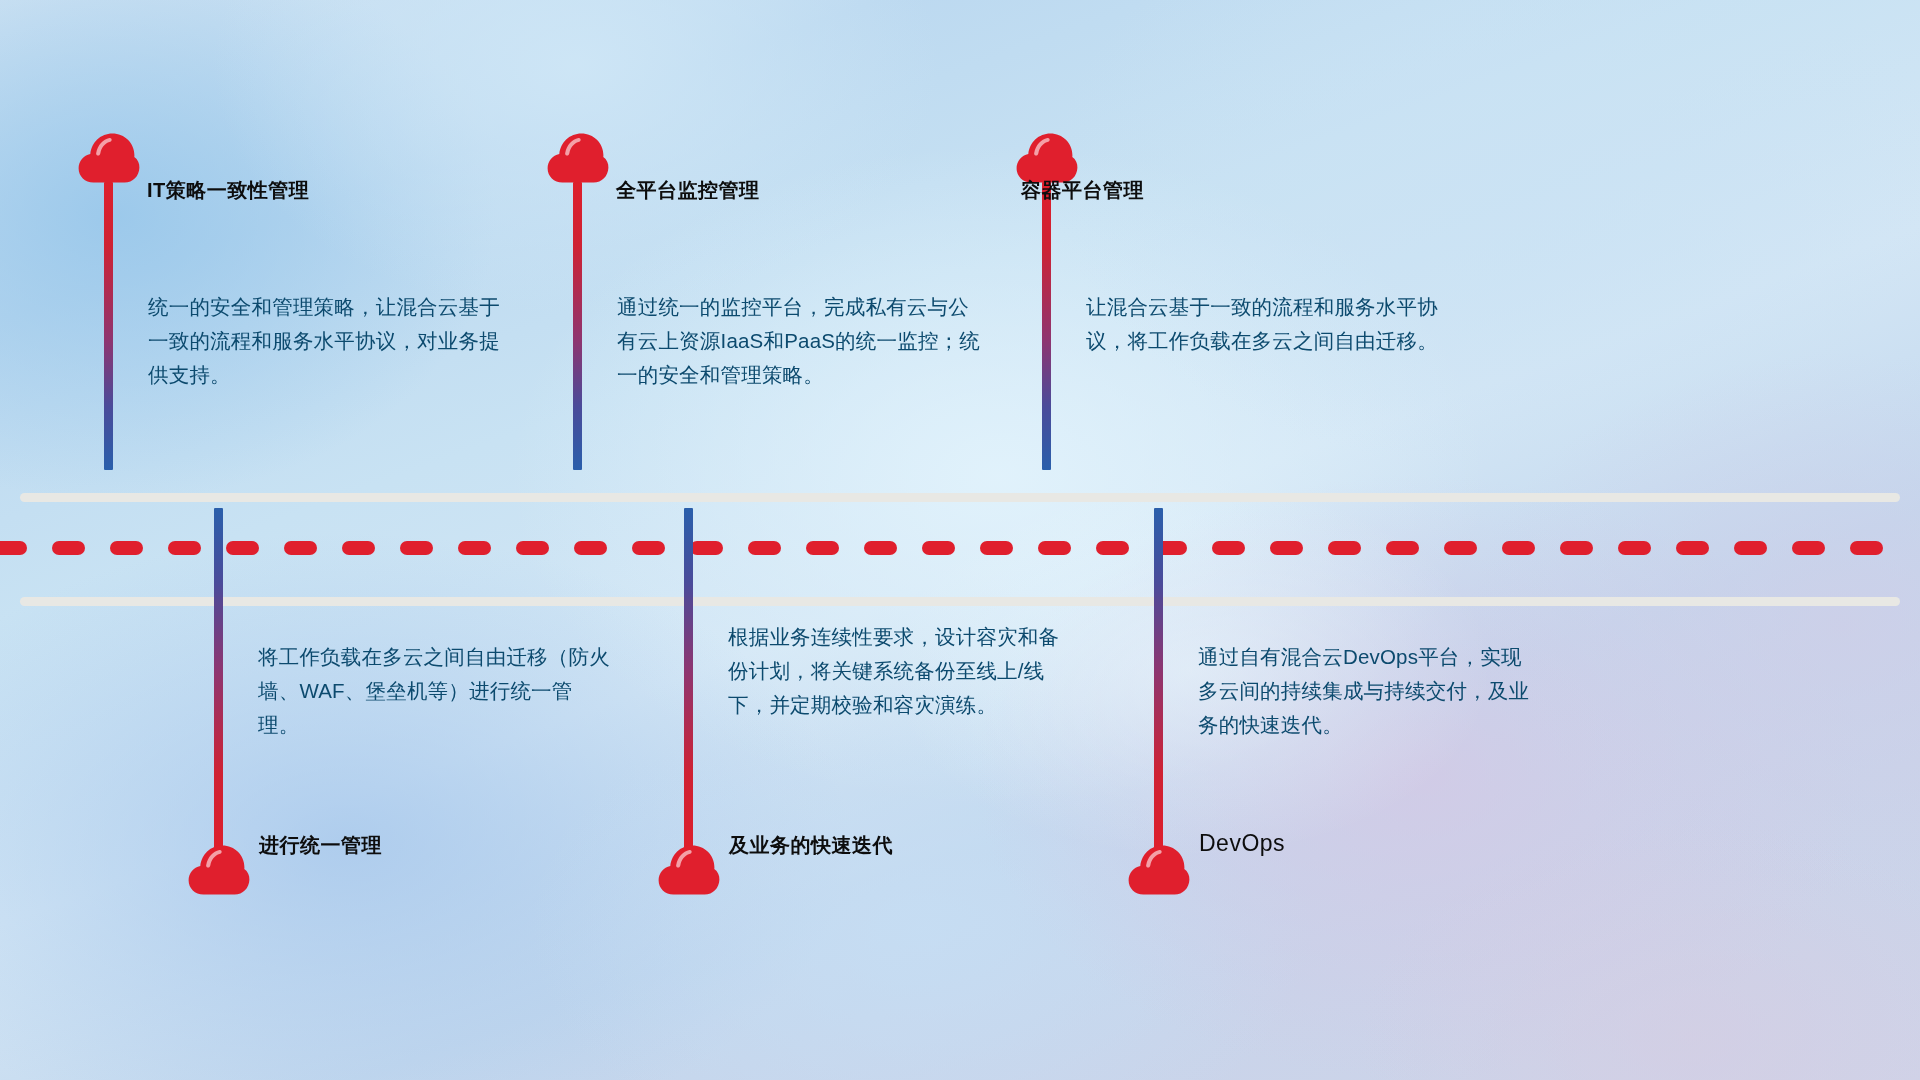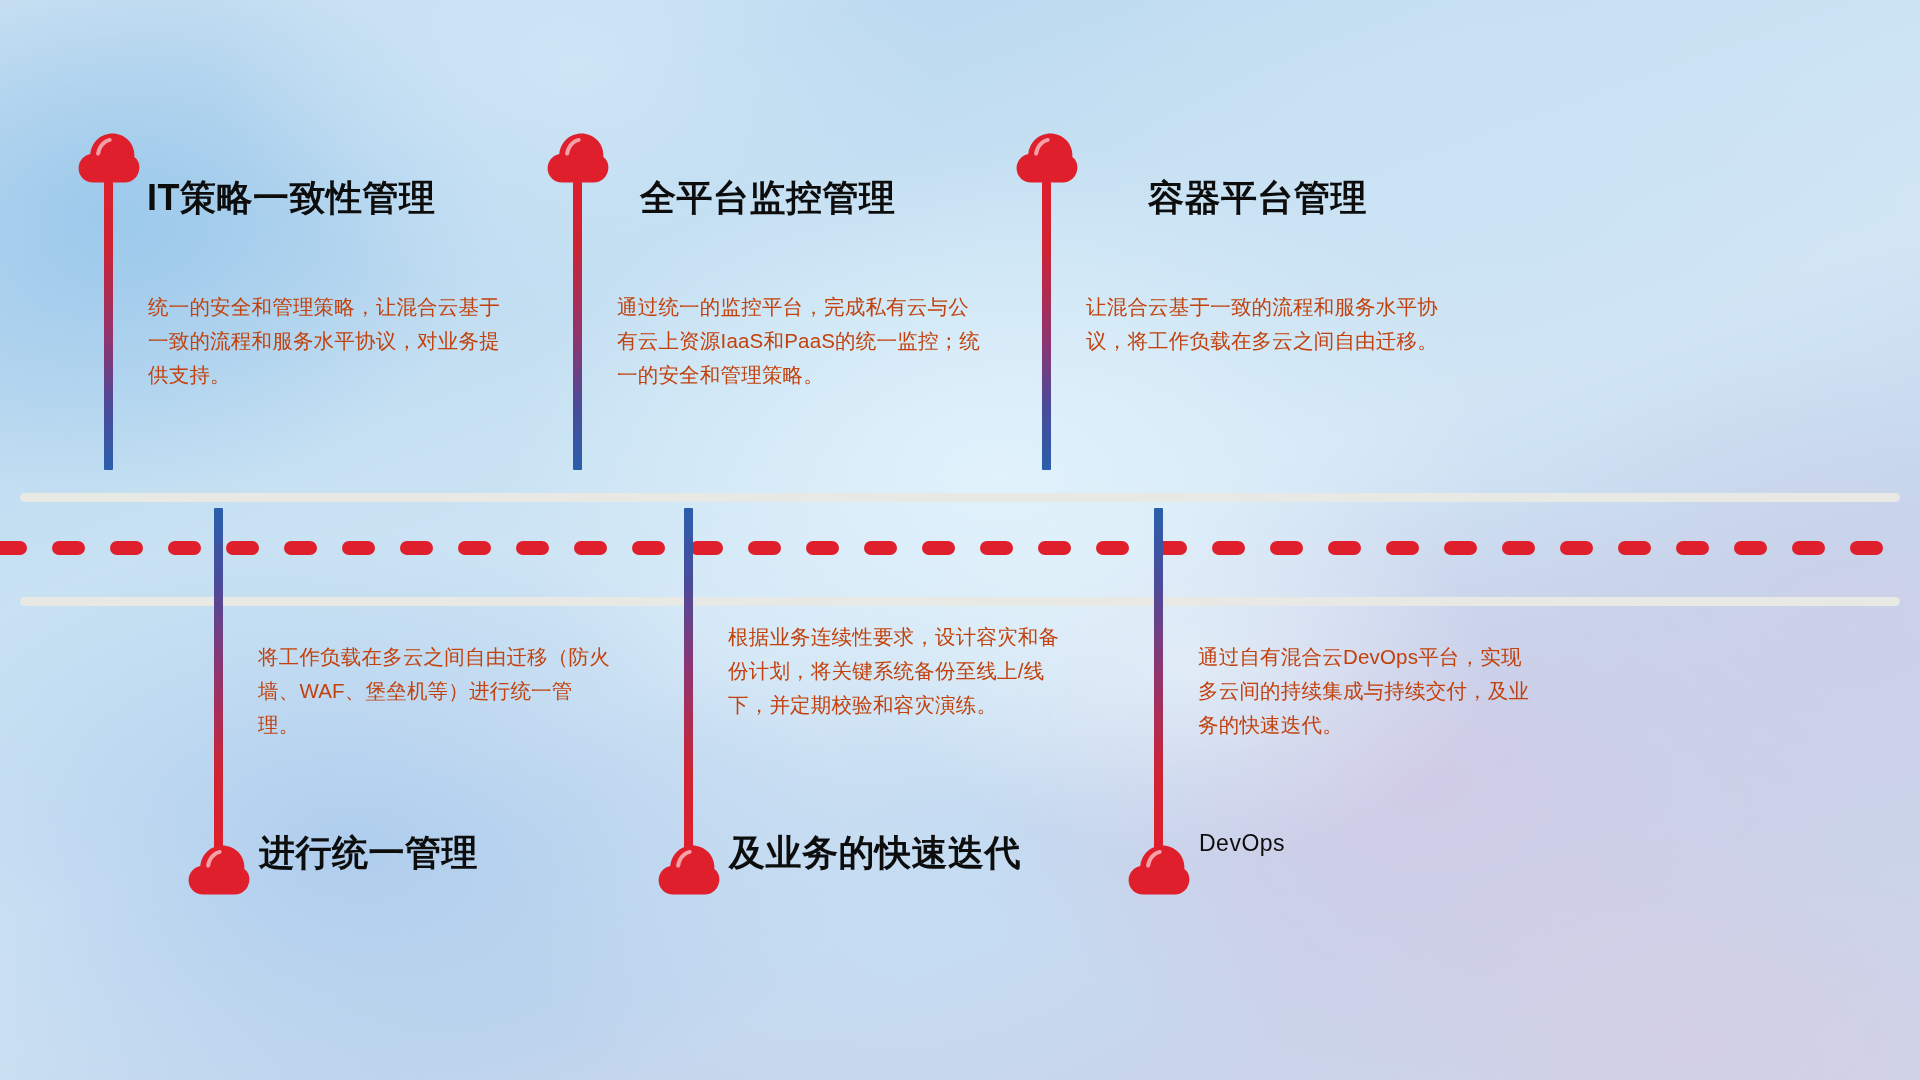--- a/index.html
+++ b/index.html
@@ -82,34 +82,34 @@
   }
 
   .cloud-icon {
     position: absolute;
     width: 62px;
     height: 50px;
   }
 
   .col-title {
     position: absolute;
-    font-size: 36px;
+    font-size: 20px;
     font-weight: 700;
     color: #0d0d0d;
     letter-spacing: 0.5px;
     white-space: nowrap;
     line-height: 1;
   }
   .col-title.latin { font-weight: 400; font-size: 23px; }
 
   .col-body {
     position: absolute;
     font-size: 20.5px;
     line-height: 34px;
-    color: #c2410c;
+    color: #0c4a6e;
     width: 360px;
     letter-spacing: 0.2px;
   }
 
   
   .rail {
     position: absolute;
     left: 20px;
     width: 1880px;
     height: 9px;
@@ -161,31 +161,31 @@
     <div class="col-title" style="left:147px; top:180px;">IT策略一致性管理</div>
     <div class="col-body" style="left:148px; top:290px; width:352px;">统一的安全和管理策略，让混合云基于一致的流程和服务水平协议，对业务提供支持。</div>
   </div>
 
   <div class="column">
     <svg class="cloud-icon" viewBox="0 0 62 50" style="left:547px; top:133px;">
       <path fill="#e01f2d" d="M46.6,49.6 L15.4,49.6 C7.0,49.6 0.6,43.3 0.6,35.2 C0.6,28.0 5.6,22.1 12.3,20.9 C13.5,9.1 22.9,0.4 34.3,0.4 C46.6,0.4 56.4,10.0 56.4,22.0 C56.4,22.7 56.4,23.4 56.3,24.1 C59.8,26.5 61.6,30.5 61.4,34.8 C61.1,43.2 54.8,49.6 46.6,49.6 Z"></path>
       <path fill="#f4a0a7" d="M18.2,20.0 C19.7,11.9 25.0,6.3 31.4,5.0 C33.0,4.7 34.0,5.9 33.6,7.3 C33.3,8.3 32.5,8.8 31.5,9.1 C26.9,10.4 23.4,14.6 22.3,20.6 C22.0,22.2 20.8,22.9 19.6,22.5 C18.5,22.2 17.9,21.3 18.2,20.0 Z"></path>
     </svg>
     <div class="stem down" style="left:573px; top:182px; height:288px;"></div>
-    <div class="col-title" style="left:616px; top:180px;margin-left:24px;">全平台监控管理</div>
+    <div class="col-title" style="left:616px; top:180px;">全平台监控管理</div>
     <div class="col-body" style="left:617px; top:290px; width:368px;">通过统一的监控平台，完成私有云与公有云上资源IaaS和PaaS的统一监控；统一的安全和管理策略。</div>
   </div>
 
   <div class="column">
     <svg class="cloud-icon" viewBox="0 0 62 50" style="left:1016px; top:133px;">
       <path fill="#e01f2d" d="M46.6,49.6 L15.4,49.6 C7.0,49.6 0.6,43.3 0.6,35.2 C0.6,28.0 5.6,22.1 12.3,20.9 C13.5,9.1 22.9,0.4 34.3,0.4 C46.6,0.4 56.4,10.0 56.4,22.0 C56.4,22.7 56.4,23.4 56.3,24.1 C59.8,26.5 61.6,30.5 61.4,34.8 C61.1,43.2 54.8,49.6 46.6,49.6 Z"></path>
       <path fill="#f4a0a7" d="M18.2,20.0 C19.7,11.9 25.0,6.3 31.4,5.0 C33.0,4.7 34.0,5.9 33.6,7.3 C33.3,8.3 32.5,8.8 31.5,9.1 C26.9,10.4 23.4,14.6 22.3,20.6 C22.0,22.2 20.8,22.9 19.6,22.5 C18.5,22.2 17.9,21.3 18.2,20.0 Z"></path>
     </svg>
     <div class="stem down" style="left:1042px; top:182px; height:288px;"></div>
-    <div class="col-title" style="left:1148px; top:180px;">容器平台管理</div>
+    <div class="col-title" style="left:1021px; top:180px;">容器平台管理</div>
     <div class="col-body" style="left:1086px; top:290px; width:360px;">让混合云基于一致的流程和服务水平协议，将工作负载在多云之间自由迁移。</div>
   </div>
 
   <div class="rail rail-top"></div>
   <div class="dash-row" id="dash-row">
       <span class="dash" style="left: -6px; width: 33px; background: rgb(224, 31, 45);"></span>
       <span class="dash" style="left: 52px; width: 33px; background: rgb(224, 31, 45);"></span>
       <span class="dash" style="left: 110px; width: 33px; background: rgb(224, 31, 45);"></span>
       <span class="dash" style="left: 168px; width: 33px; background: rgb(224, 31, 45);"></span>
       <span class="dash" style="left: 226px; width: 33px; background: rgb(224, 31, 45);"></span>

